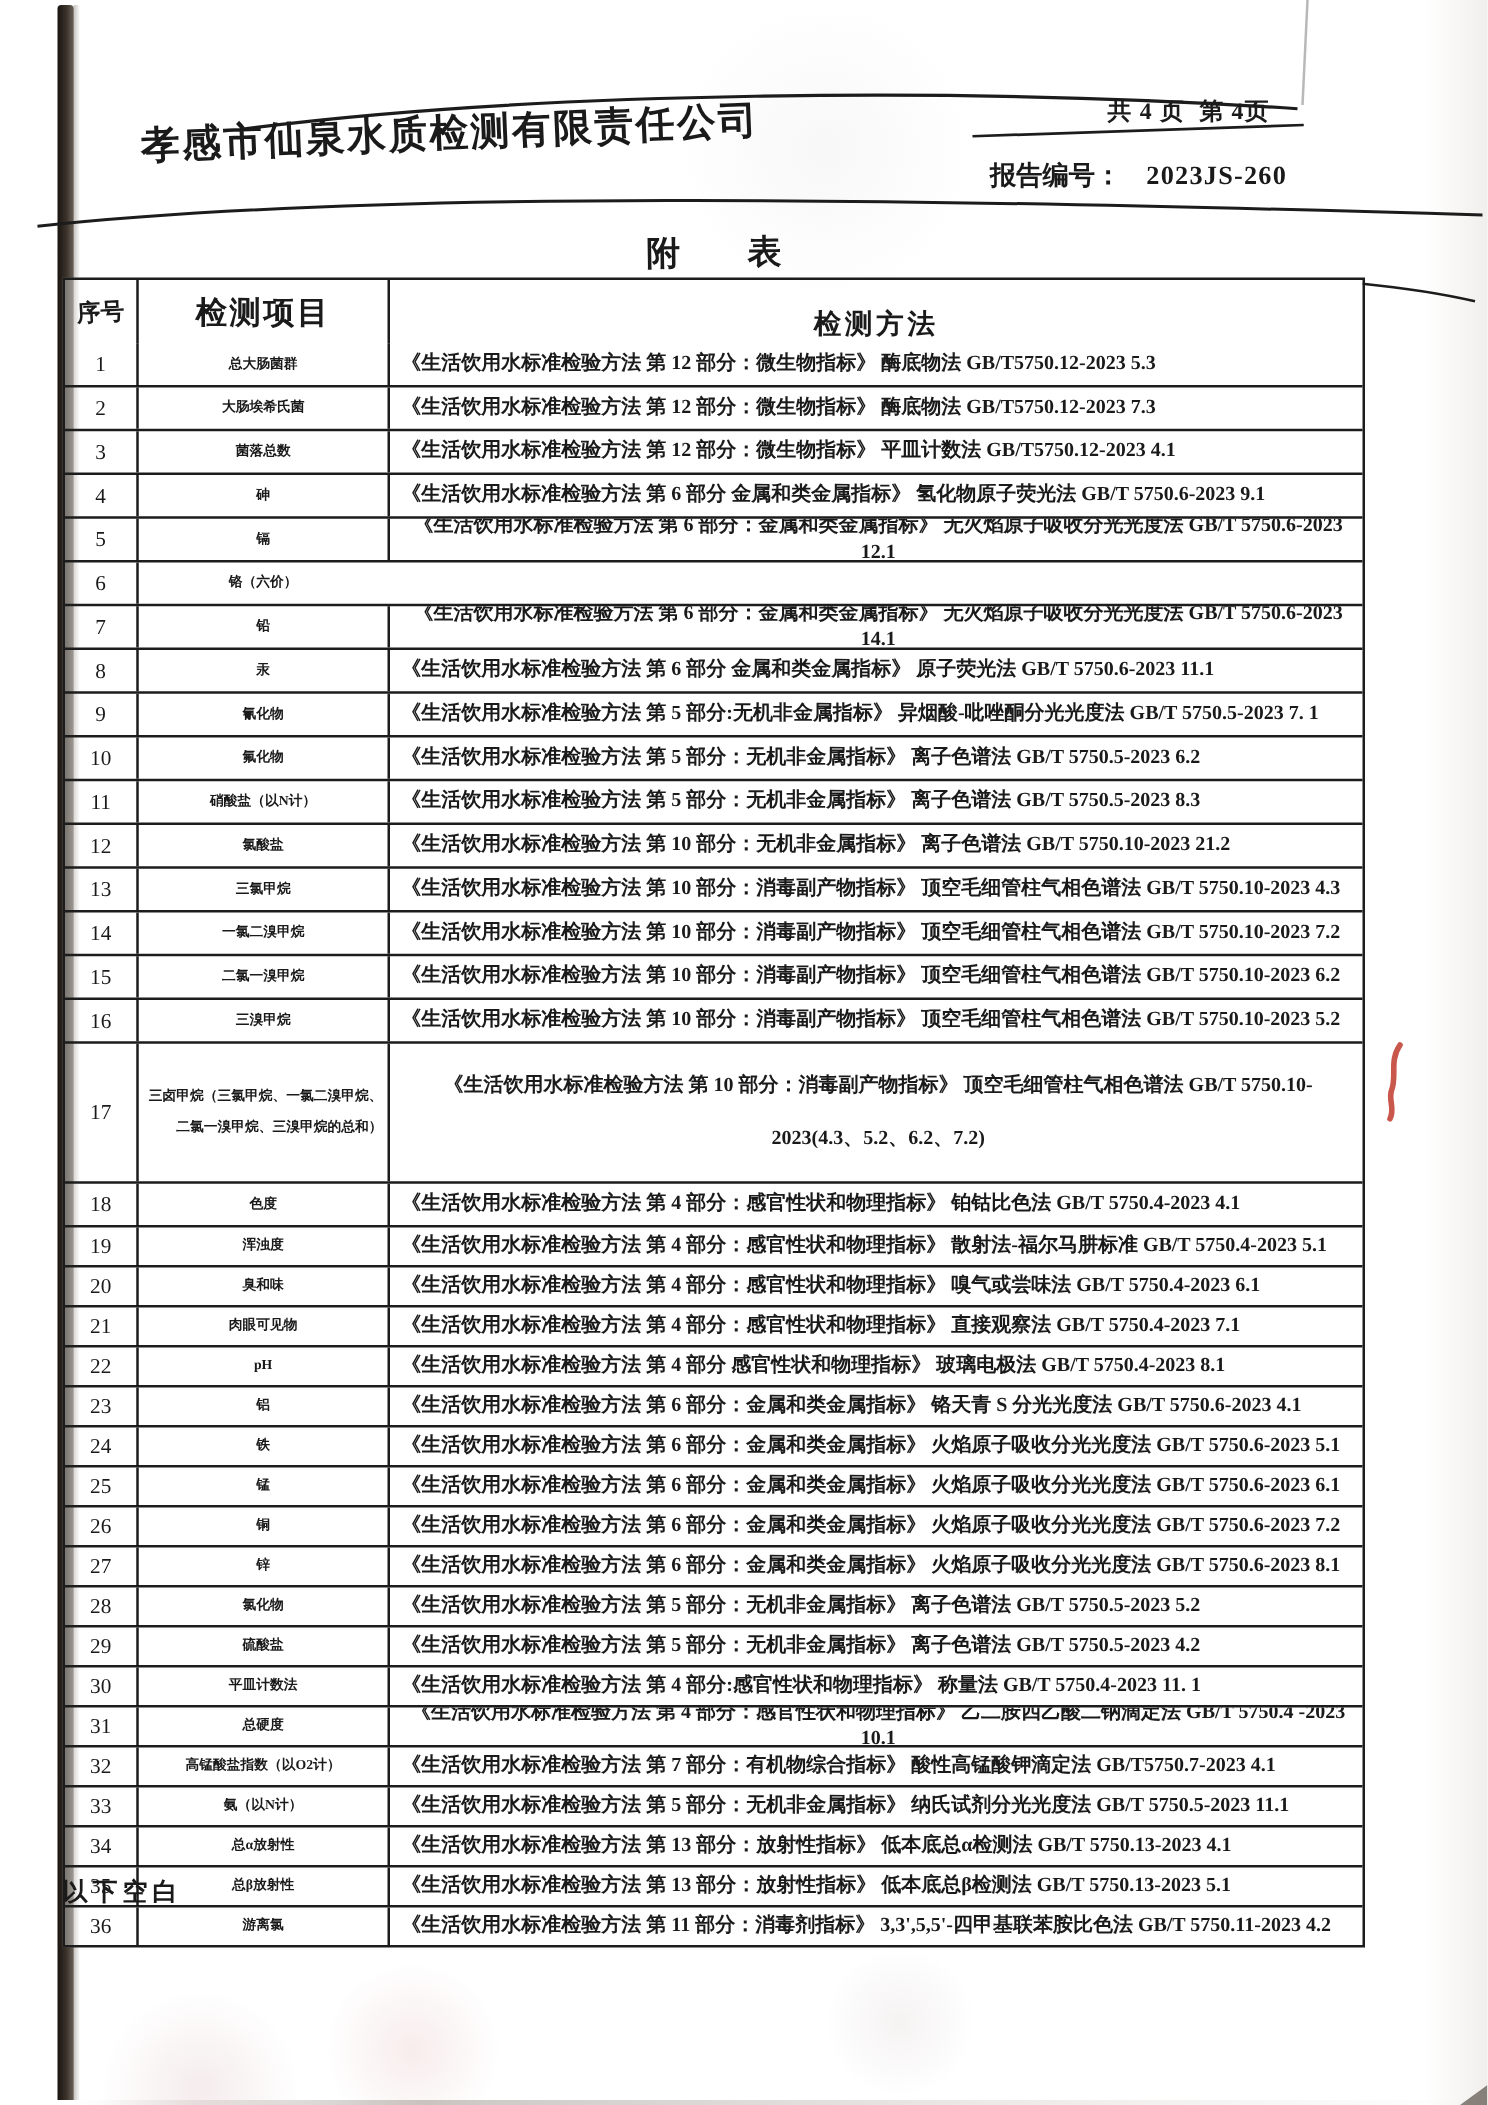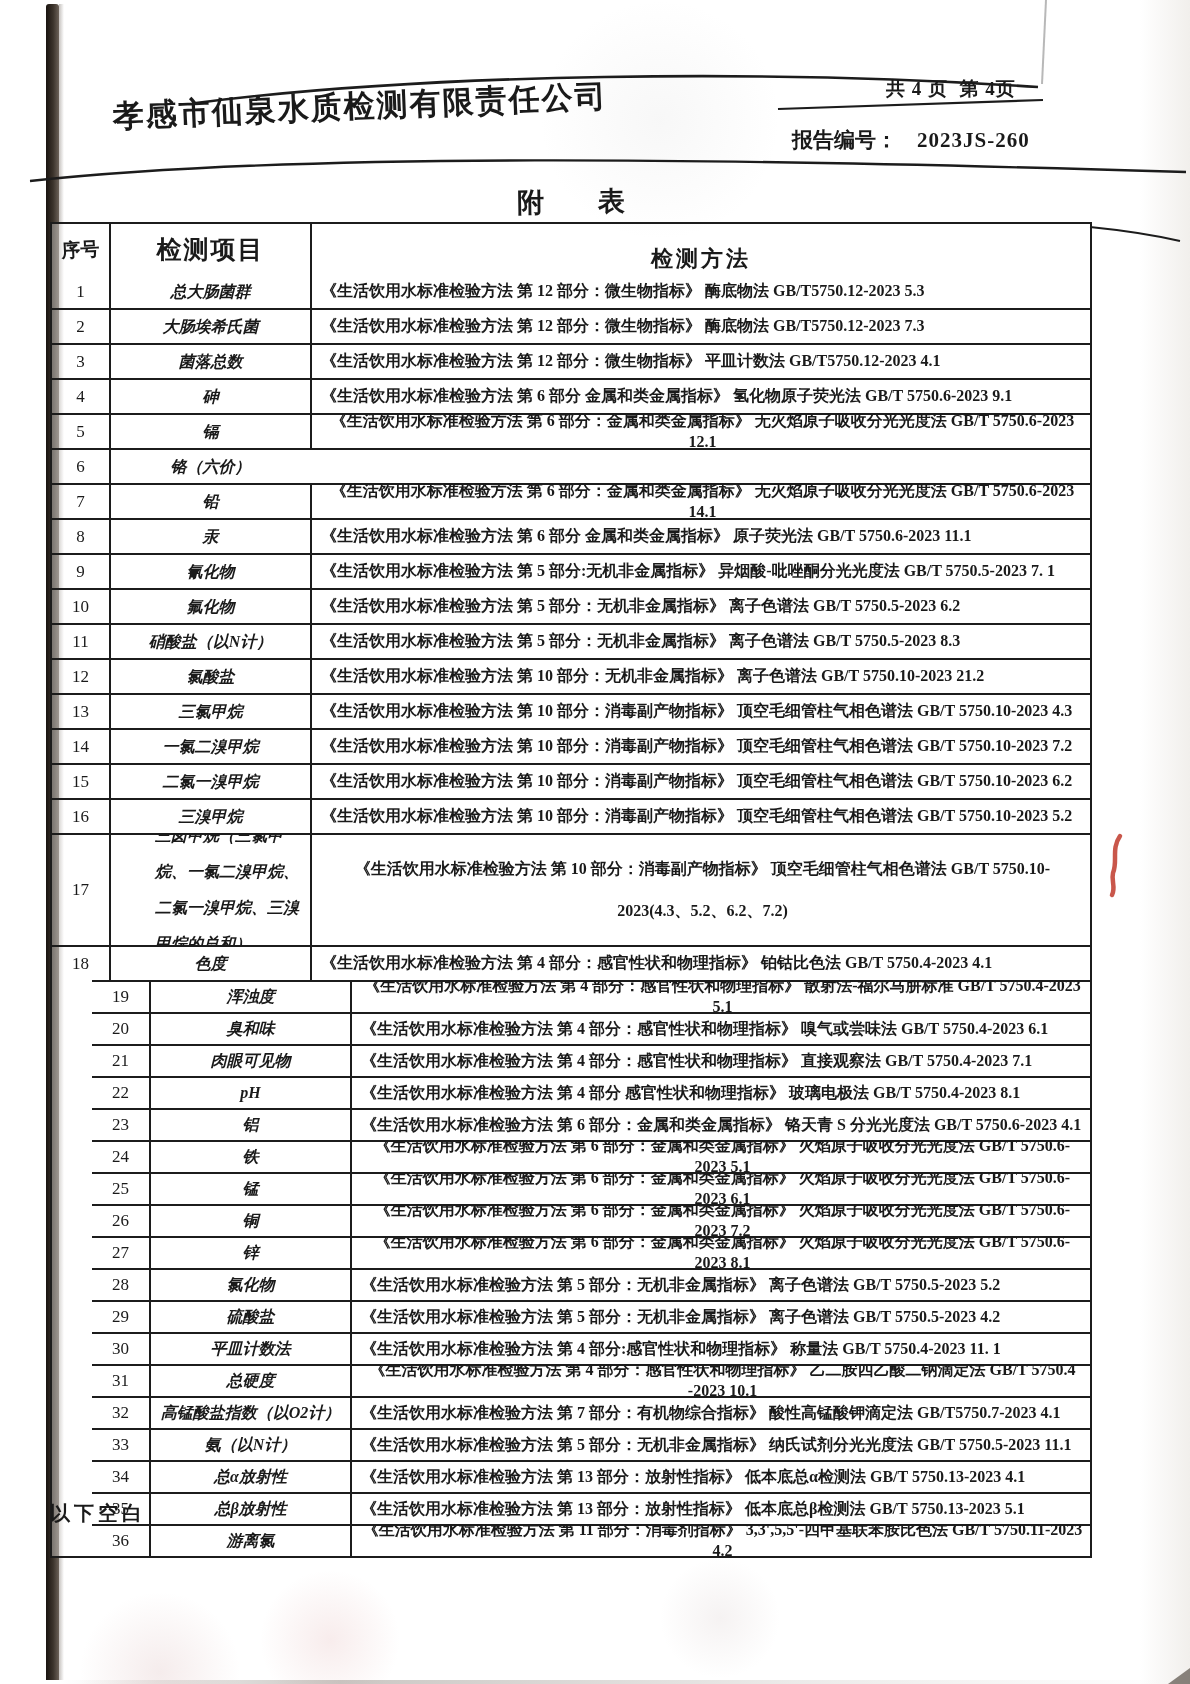--- a/index.html
+++ b/index.html
@@ -41,27 +41,27 @@
   .t-row{display:grid;grid-template-columns:57px 201px 1fr;border-top:2px solid #1c1c1c;}
   .t-row:first-child{border-top:none;}
   .t-cell{border-left:2px solid #1c1c1c;display:flex;align-items:center;justify-content:center;
     box-sizing:border-box;overflow:hidden;}
   .t-cell:first-child{border-left:none;}
   .hdr{height:51px;}
   .hdr .h-no{font-size:19px;font-weight:bold;transform:rotate(-3deg);}
   .hdr .h-item{font-size:25px;font-weight:bold;letter-spacing:2px;}
   .hdr .h-method{font-size:22px;font-weight:bold;letter-spacing:3px;align-items:flex-end;padding-bottom:1px;}
   .body-row{height:33px;}
-  .body-row:nth-child(n+19){height:30px;margin-left:40px;} 
+  .body-row:nth-child(n+19){height:30px;} 
   .body-row.tall{height:110px;}
   .c-no{font-size:17px;}
-  .c-item{font-size:16px;font-weight:bold;text-align:left;line-height:1.25;padding:0 4px;font-style:italic;}
+  .c-item{font-size:11px;font-weight:bold;text-align:right;line-height:1.25;padding:0 4px;}
   .c-method{justify-content:flex-start;text-align:center;font-size:16px;font-weight:bold;
     padding:0 6px 0 9px;line-height:1.3;}
-  .tall .c-item{line-height:2.25;padding-left:44px;}
+  .tall .c-item{line-height:2.25;}
   .tall .c-method{line-height:2.6;}
   .blank-note{left:50px;top:1500px;width:1042px;font-size:20px;
     font-weight:bold;letter-spacing:4px;}
   svg.overlay{left:0;top:0;pointer-events:none;}
   .bottom-shade{left:60px;bottom:0;width:1120px;height:4px;
     background:linear-gradient(to right,rgba(140,130,122,0),rgba(125,115,106,.4) 25%,rgba(125,115,106,.15) 65%,rgba(140,130,122,0));}
 </style>
 </head>
 <body>
 

